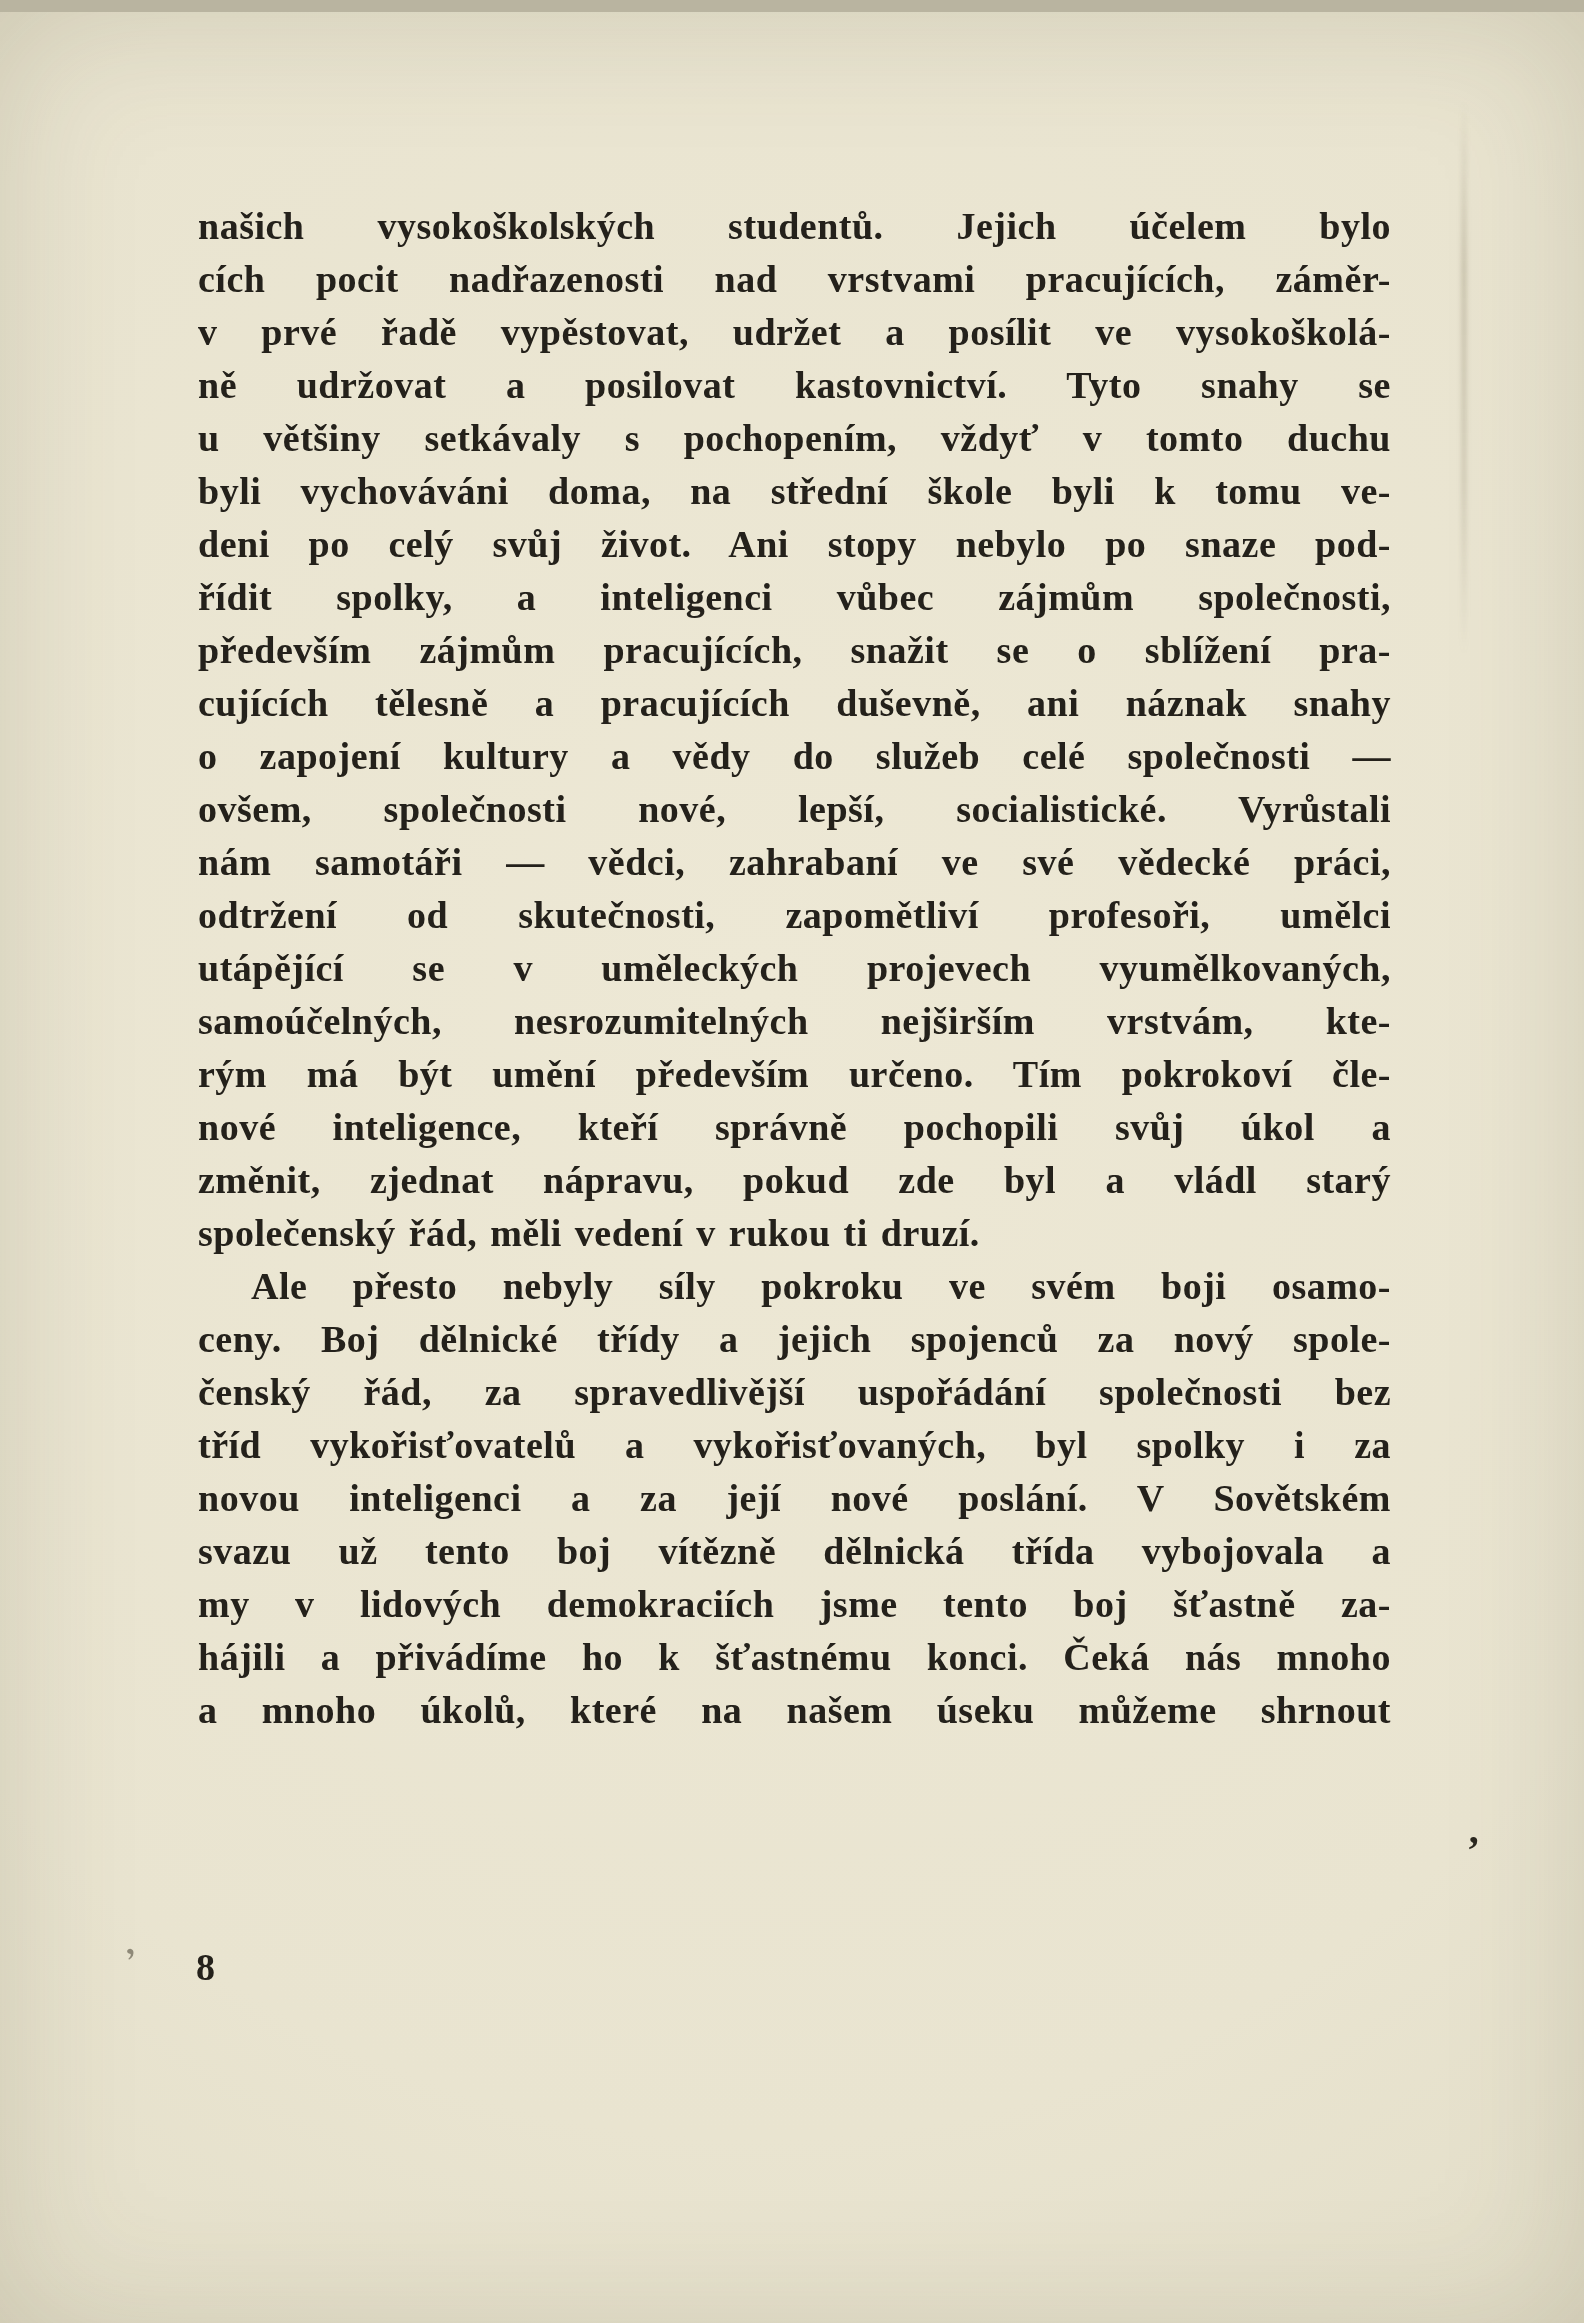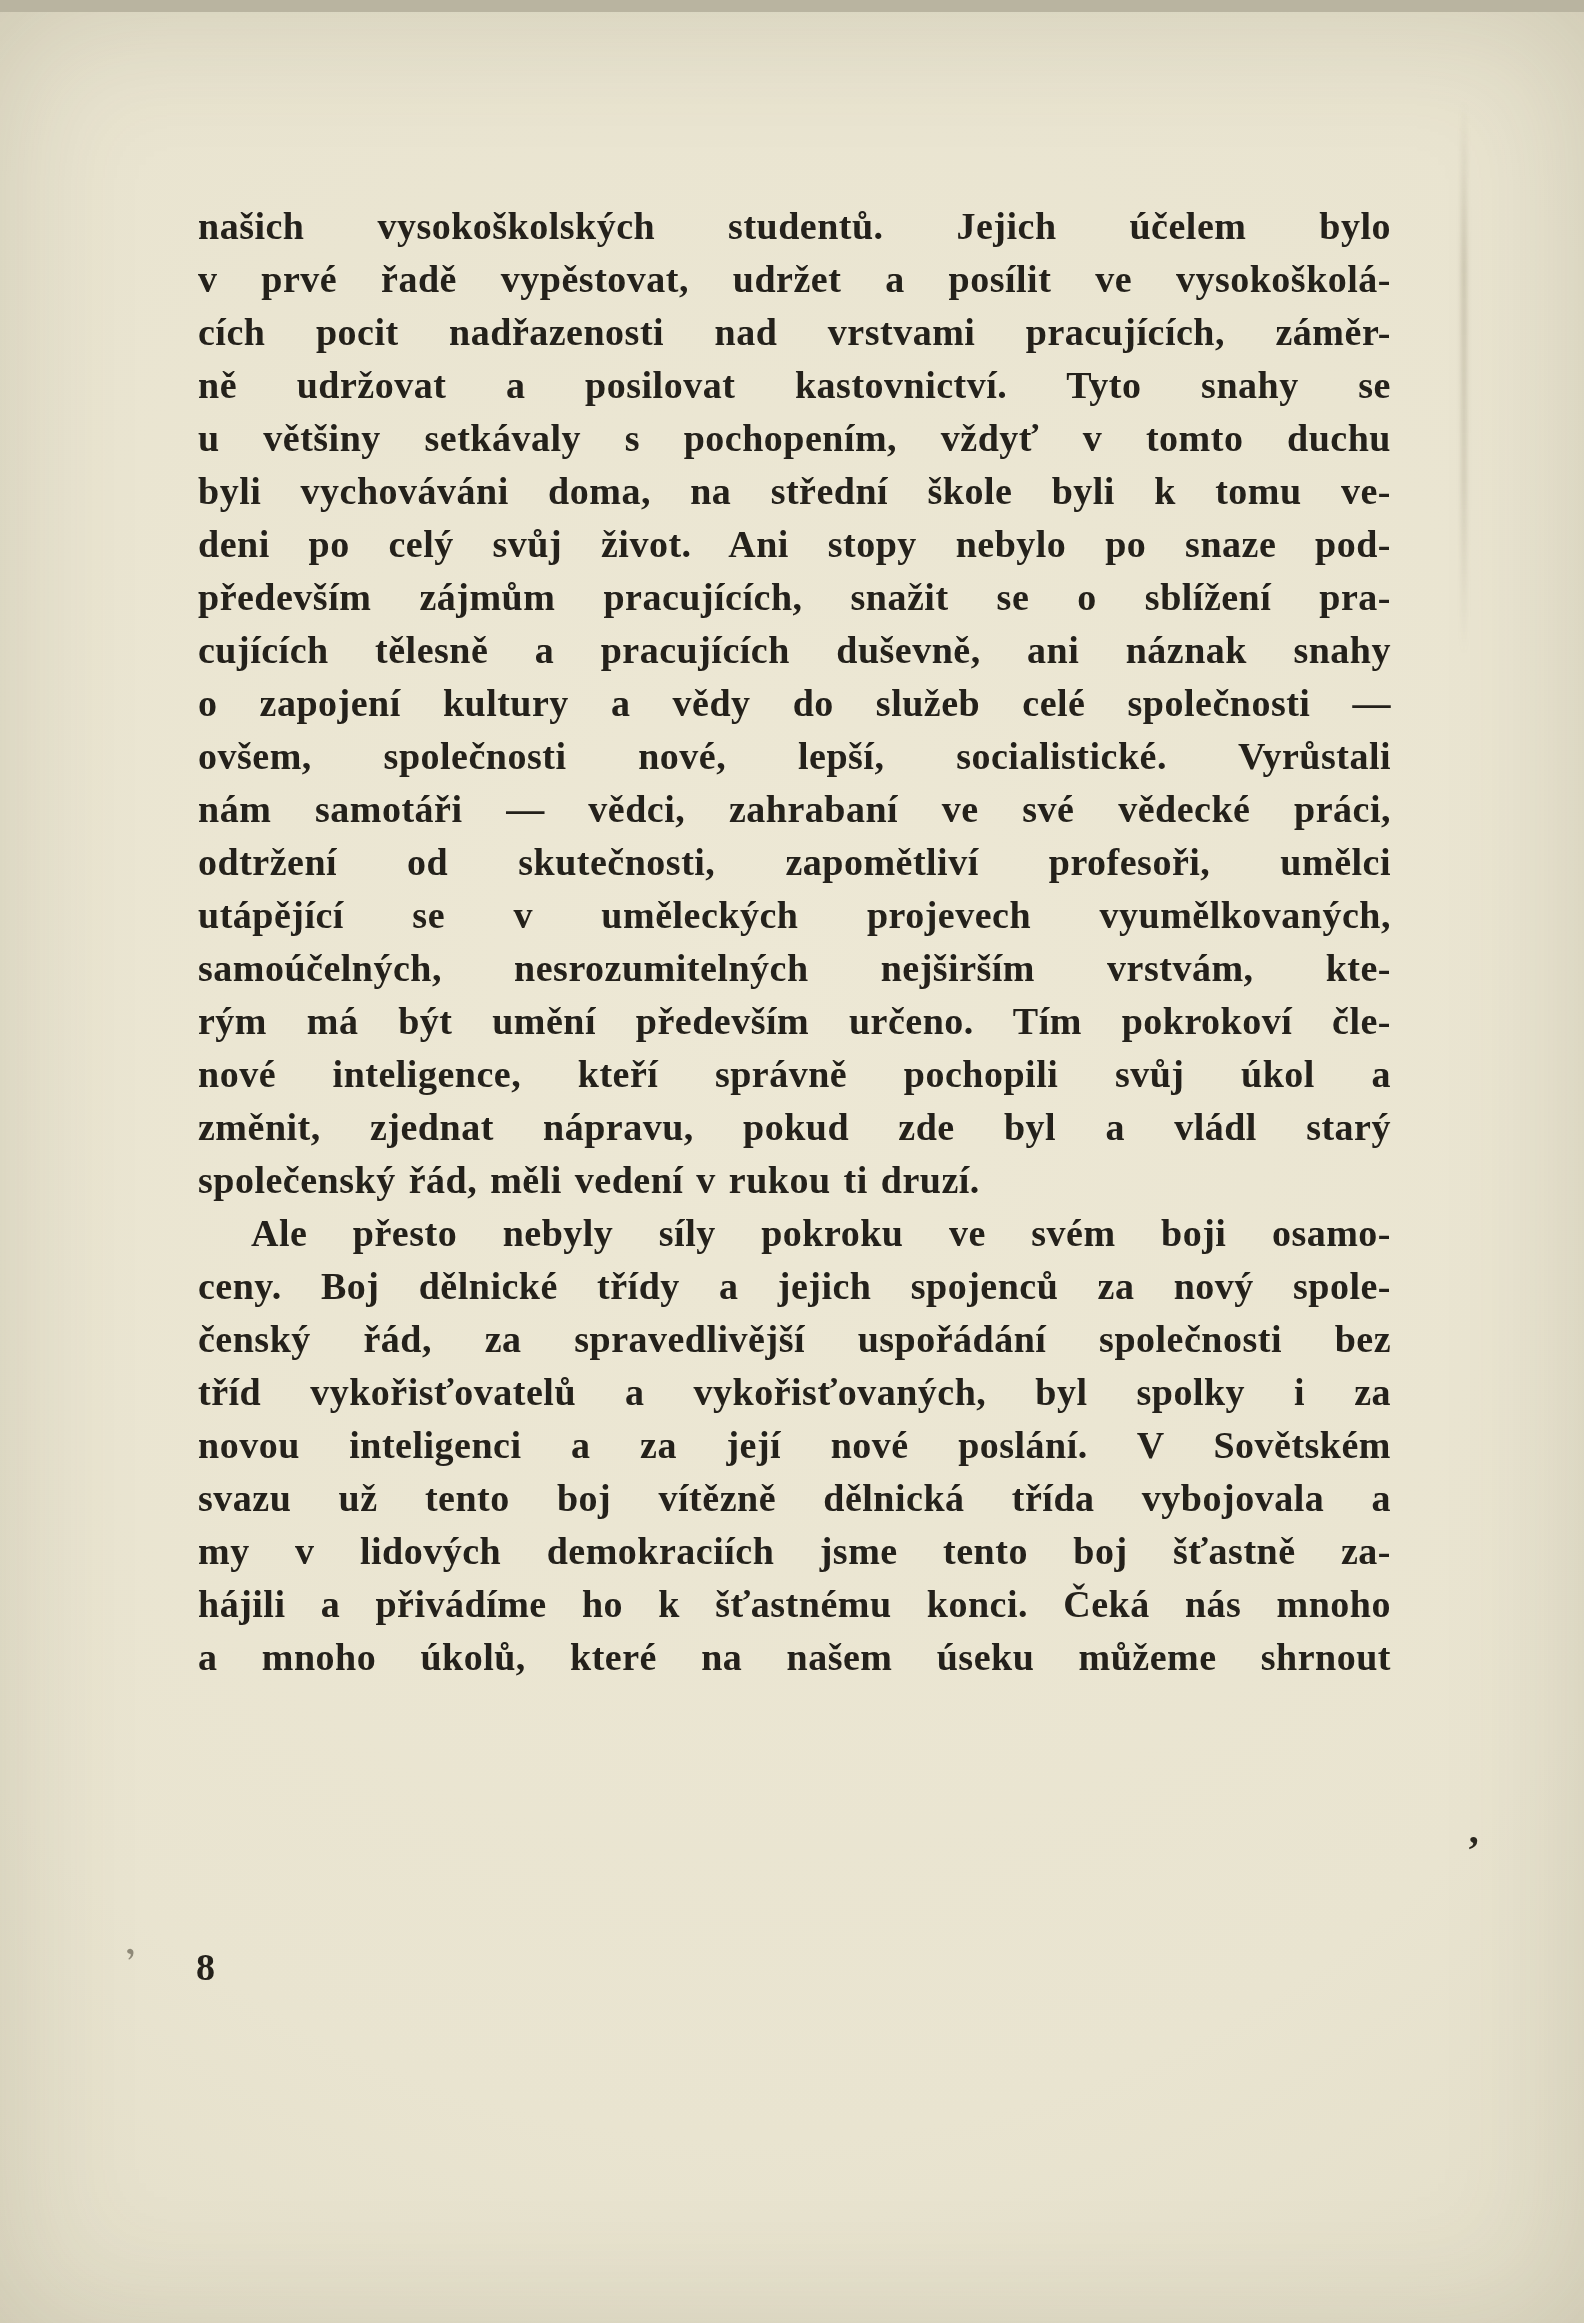--- a/index.html
+++ b/index.html
@@ -83,26 +83,27 @@
   }
 </style>
 </head>
 <body>
 
 <div class="page">
   <div class="crease"></div>
 
   <div class="text-block">
       <div class="line">našich vysokoškolských studentů. Jejich účelem bylo</div>
+      <div class="line">cích pocit nadřazenosti nad vrstvami pracujících, záměr-</div>
       <div class="line">v prvé řadě vypěstovat, udržet a posílit ve vysokoškolá-</div>
-      <div class="line">cích pocit nadřazenosti nad vrstvami pracujících, záměr-</div>
       <div class="line">ně udržovat a posilovat kastovnictví. Tyto snahy se</div>
       <div class="line">u většiny setkávaly s pochopením, vždyť v tomto duchu</div>
       <div class="line">byli vychováváni doma, na střední škole byli k tomu ve-</div>
       <div class="line">deni po celý svůj život. Ani stopy nebylo po snaze pod-</div>
+      <div class="line">řídit spolky, a inteligenci vůbec zájmům společnosti,</div>
       <div class="line">především zájmům pracujících, snažit se o sblížení pra-</div>
       <div class="line">cujících tělesně a pracujících duševně, ani náznak snahy</div>
       <div class="line">o zapojení kultury a vědy do služeb celé společnosti —</div>
       <div class="line">ovšem, společnosti nové, lepší, socialistické. Vyrůstali</div>
       <div class="line">nám samotáři — vědci, zahrabaní ve své vědecké práci,</div>
       <div class="line">odtržení od skutečnosti, zapomětliví profesoři, umělci</div>
       <div class="line">utápějící se v uměleckých projevech vyumělkovaných,</div>
       <div class="line">samoúčelných, nesrozumitelných nejširším vrstvám, kte-</div>
       <div class="line">rým má být umění především určeno. Tím pokrokoví čle-</div>
       <div class="line">nové inteligence, kteří správně pochopili svůj úkol a</div>

